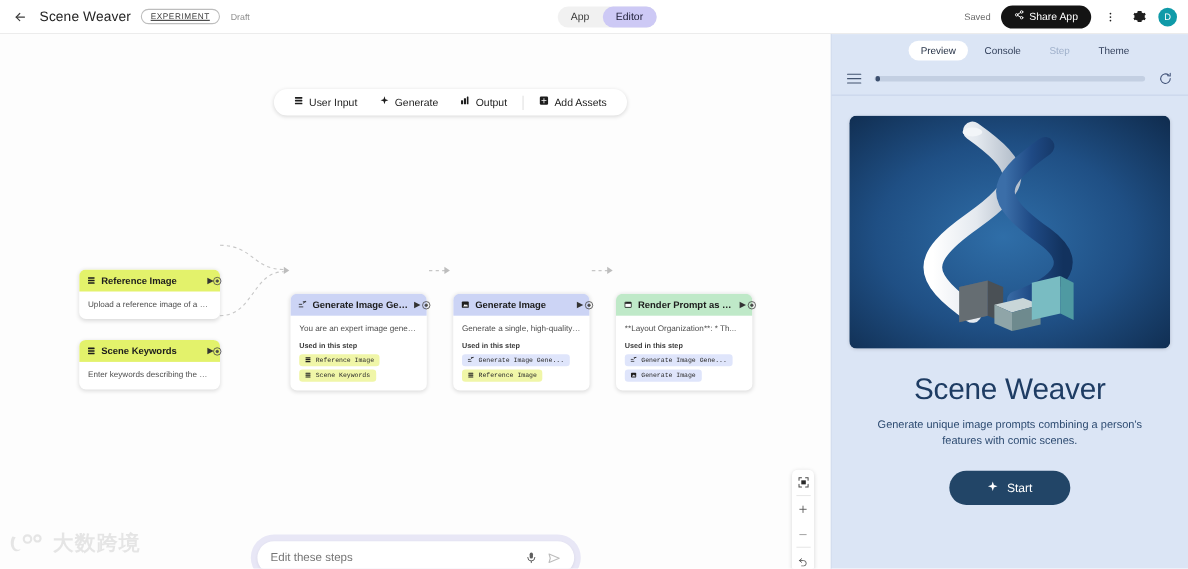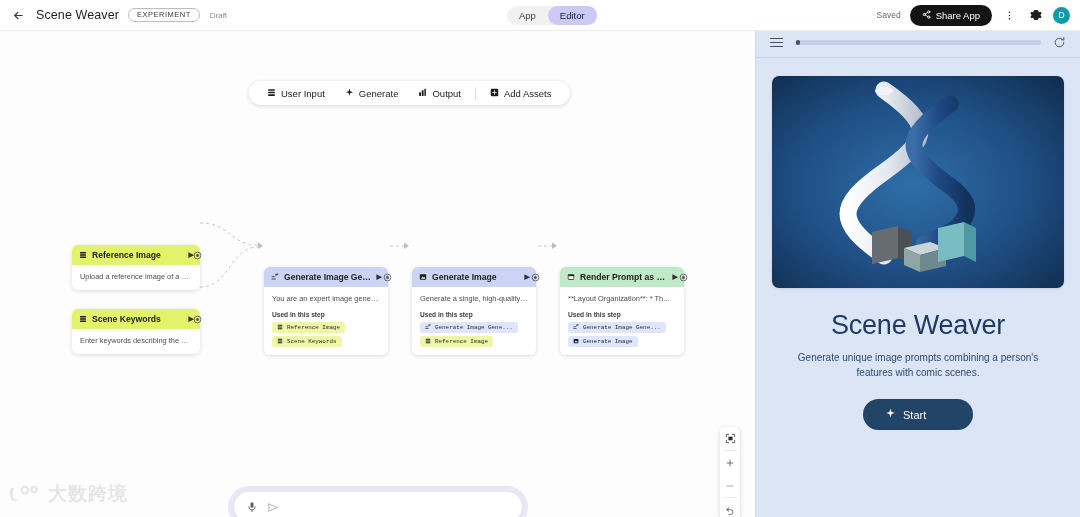--- a/index.html
+++ b/index.html
@@ -21,21 +21,21 @@
     border-bottom: 1px solid #ececec;
   }
   .back-btn {
     width: 20px; height: 20px; display: flex; align-items: center; justify-content: center;
     color: #444; font-size: 13px; cursor: pointer; border-radius: 50%;
   }
   .app-title { font-size: 12.5px; font-weight: 400; color: #1f1f1f; margin-left: 8px; letter-spacing: .1px;}
   .badge-exp {
     margin-left: 9px; border: 1px solid #bdbdbd; border-radius: 9px;
     font-size: 7.5px; letter-spacing: .5px; color: #3c3c3c;
-    padding: 2px 8px 2px 8px; line-height: 1;
+    padding: 2px 8px 2px 8px; line-height: 1; text-decoration: underline;
   }
   .draft-label { margin-left: 10px; font-size: 8px; color: #8d8d8d; }
   .topbar-center { flex: 1; display: flex; justify-content: center; align-items: center; }
   .seg {
     display: flex; align-items: center; background: #f1f1f1; border-radius: 14px; padding: 0; height: 19px;
   }
   .seg-item {
     font-size: 9.5px; color: #3c3c3c; padding: 0 12px; height: 19px; display: flex; align-items: center;
     border-radius: 14px; cursor: pointer;
   }
@@ -168,21 +168,21 @@
     box-shadow: 0 1px 3px rgba(0,0,0,.1);
   }
   .pv-title {
     margin-top: 22px; font-size: 27px; color: #1e3c63; font-weight: 400; text-align: center; letter-spacing: -.2px;
   }
   .pv-sub {
     margin-top: 10px; font-size: 10px; color: #2c4a70; text-align: center; line-height: 1.45; max-width: 260px;
   }
   .start-btn {
     margin-top: 19px; background: #224567; color: #fff; border-radius: 20px;
-    height: 31px; min-width: 110px; display: flex; align-items: center; gap: 7px;
+    height: 31px; min-width: 110px; display: flex; align-items: center; justify-content: center; gap: 7px;
     font-size: 11px; cursor: pointer; padding: 0 22px;
   }
 </style>
 </head>
 <body>
 
 <div class="app">
 
   <div class="topbar">
     <div class="back-btn">
@@ -504,20 +504,21 @@
               <polyline points="9 7 4 11 9 15"></polyline>
               <path d="M4 11h9a6 6 0 0 1 0 12H9"></path>
             </svg>
         </div>
 
       </div>
 
       <div class="prompt-wrap">
         <div class="prompt-outer">
           <div class="prompt">
+            <input type="text" placeholder="Edit these steps" style="">
             <span class="p-ico">
               <svg width="12" height="12" viewBox="0 0 24 24" fill="none" stroke="#5f5f5f" stroke-width="1.8" stroke-linecap="round">
                   <rect x="9" y="2.5" width="6" height="11" rx="3" fill="#5f5f5f" stroke="none"></rect>
                   <path d="M5.5 11.5a6.5 6.5 0 0 0 13 0"></path>
                   <line x1="12" y1="18" x2="12" y2="21"></line>
                 </svg>
             </span>
             <span class="p-send">
               <svg width="13" height="13" viewBox="0 0 24 24" fill="none" stroke="#bdbdbd" stroke-width="1.9" stroke-linecap="round" stroke-linejoin="round">
                   <polygon points="4,5 21,12 4,19 6,12"></polygon>
@@ -532,20 +533,26 @@
         <svg width="34" height="20" viewBox="0 0 60 34" fill="#4a4a4a">
           <path d="M6 6c-4 5-4 16 1 21 4 4 10 3 12-1-4 2-8 1-10-3-2-5-1-12 2-16z"></path>
           <circle cx="30" cy="10" r="6" fill="none" stroke="#4a4a4a" stroke-width="3.5"></circle>
           <circle cx="46" cy="9" r="5" fill="none" stroke="#4a4a4a" stroke-width="3.5"></circle>
         </svg>
         <span>大数跨境</span>
       </div>
     </div>
 
     <div class="preview">
+      <div class="pv-tabs">
+        <div class="pv-tab active">Preview</div>
+        <div class="pv-tab">Console</div>
+        <div class="pv-tab disabled">Step</div>
+        <div class="pv-tab">Theme</div>
+      </div>
 
       <div class="pv-urlbar">
         <span class="hamb">
             <i></i>
             <i></i>
             <i></i>
           </span>
         <span class="urlpill"></span>
         <span class="refresh">
           <svg width="13" height="13" viewBox="0 0 24 24" fill="none" stroke="#44557a" stroke-width="1.8" stroke-linecap="round">

